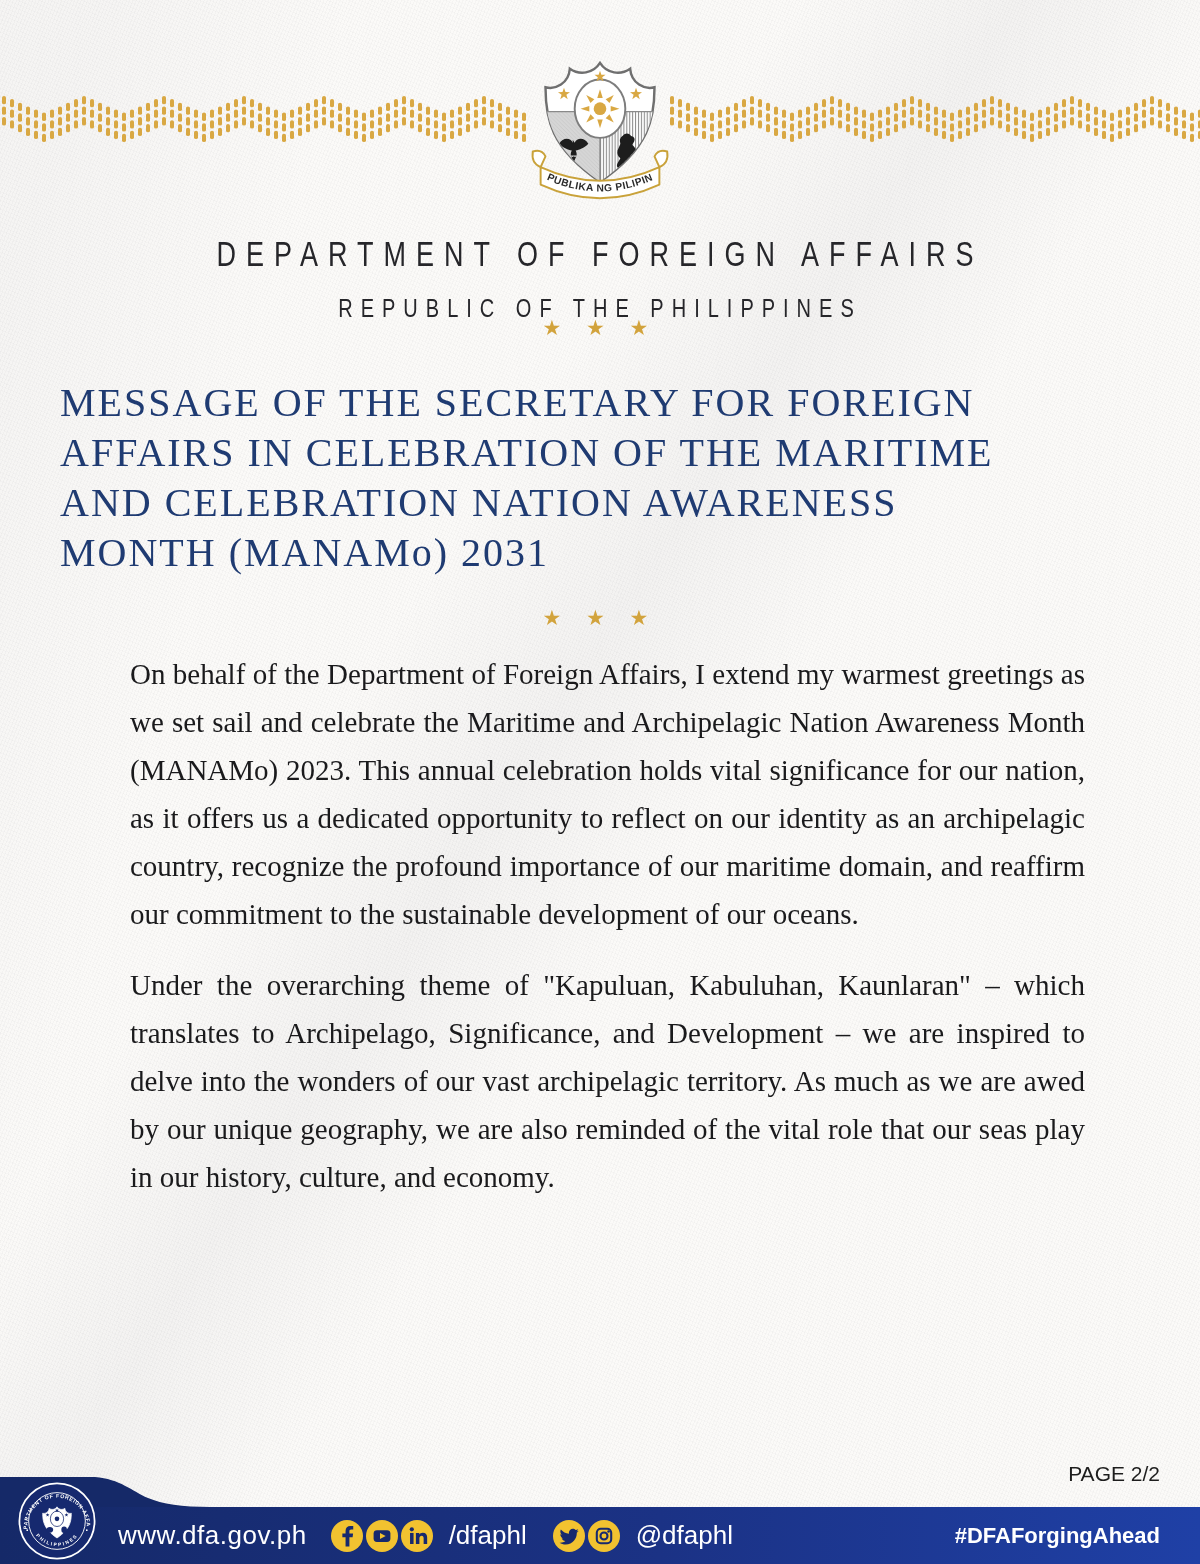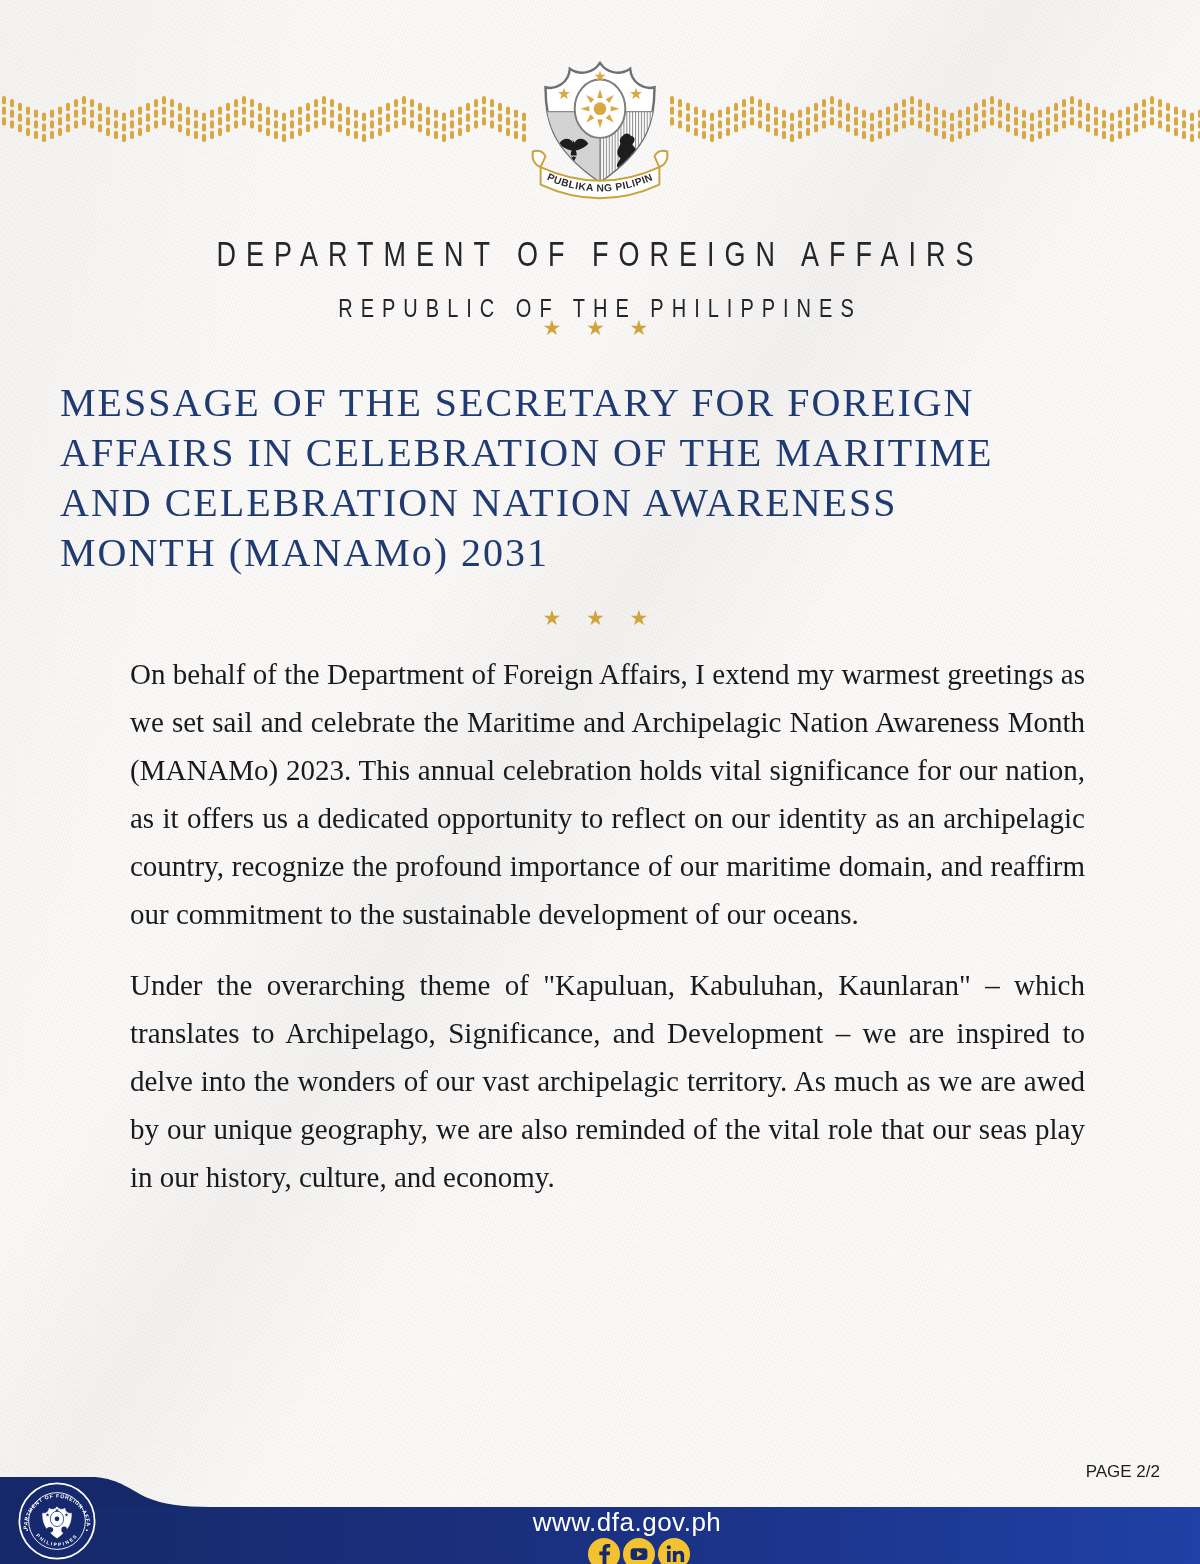--- a/index.html
+++ b/index.html
@@ -41,28 +41,28 @@
     color:#1F3B72; font-weight:normal;
     font-size:40px; line-height:50px; letter-spacing:2px; }
 
   .body-text { position:absolute; top:650px; left:130px; right:115px;
     color:#1A1A1C; font-size:29px; line-height:48px;
     text-align:justify; text-justify:inter-word; }
   .body-text p + p { margin-top:23px; }
 
   
   .page-label { position:absolute; top:1462px; right:40px;
-    font-family:"Liberation Sans", sans-serif; font-size:17px; color:#1D1D1D; }
+    font-family:"Liberation Sans", sans-serif; font-size:21px; color:#1D1D1D; }
 
   .footer { position:absolute; left:0; right:0; bottom:0; height:110px; }
   .swoosh { position:absolute; left:0; bottom:57px; width:210px; height:30px; display:block; }
   .bar { position:absolute; left:0; right:0; bottom:0; height:57px;
     background:linear-gradient(90deg,#152968 0%, #1B3285 55%, #1F40A6 100%);
     display:flex; align-items:center; padding:0 40px 0 118px;
-    font-family:"Liberation Sans", sans-serif; color:#FFFFFF;flex-direction:column; }
+    font-family:"Liberation Sans", sans-serif; color:#FFFFFF; }
   .roundel { position:absolute; left:18px; bottom:4px; width:78px; height:78px; }
   .site { font-size:26px; letter-spacing:0.5px; margin-right:24px; white-space:nowrap; }
   .icon-group { display:flex; gap:3px; align-items:center; }
   .icon { width:32px; height:32px; display:block; }
   .handle { font-size:26px; margin-left:16px; white-space:nowrap; }
   .gap2 { margin-left:26px; }
   .hashtag { margin-left:auto; font-weight:bold; font-size:22px; white-space:nowrap; }
 </style>
 </head>
 <body>

